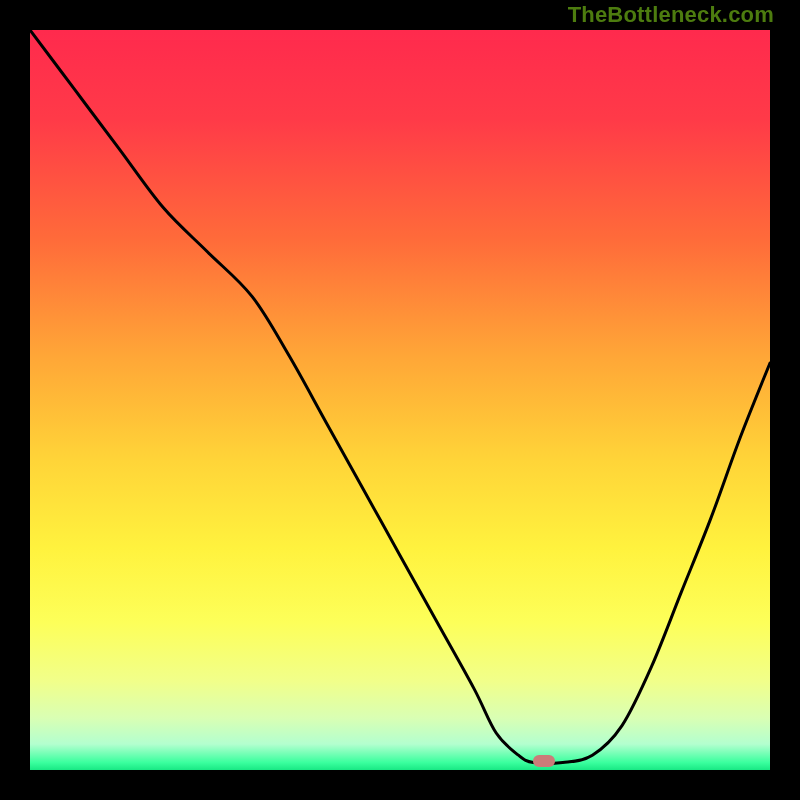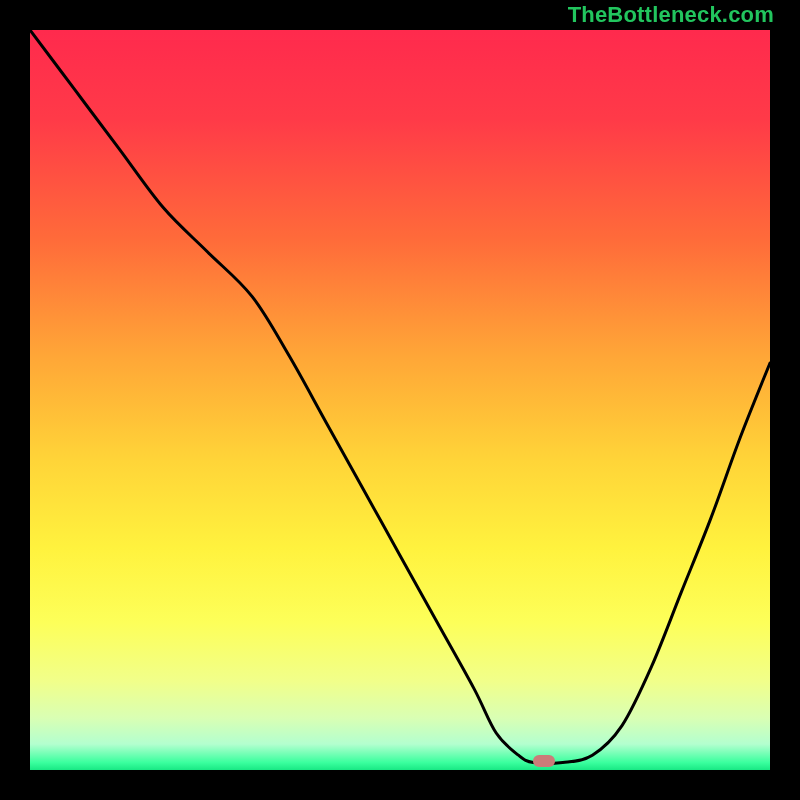--- a/index.html
+++ b/index.html
@@ -16,21 +16,21 @@
     height: 800px;
     background: #000;
   }
   .watermark {
     position: absolute;
     top: 2px;
     right: 26px;
     font-family: Arial, Helvetica, sans-serif;
     font-size: 22px;
     font-weight: 600;
-    color: #22c55e;
+    color: #4d7c0f;
     letter-spacing: 0.2px;
     user-select: none;
   }
   .plot {
     position: absolute;
     left: 30px;
     top: 30px;
     width: 740px;
     height: 740px;
     overflow: hidden;

